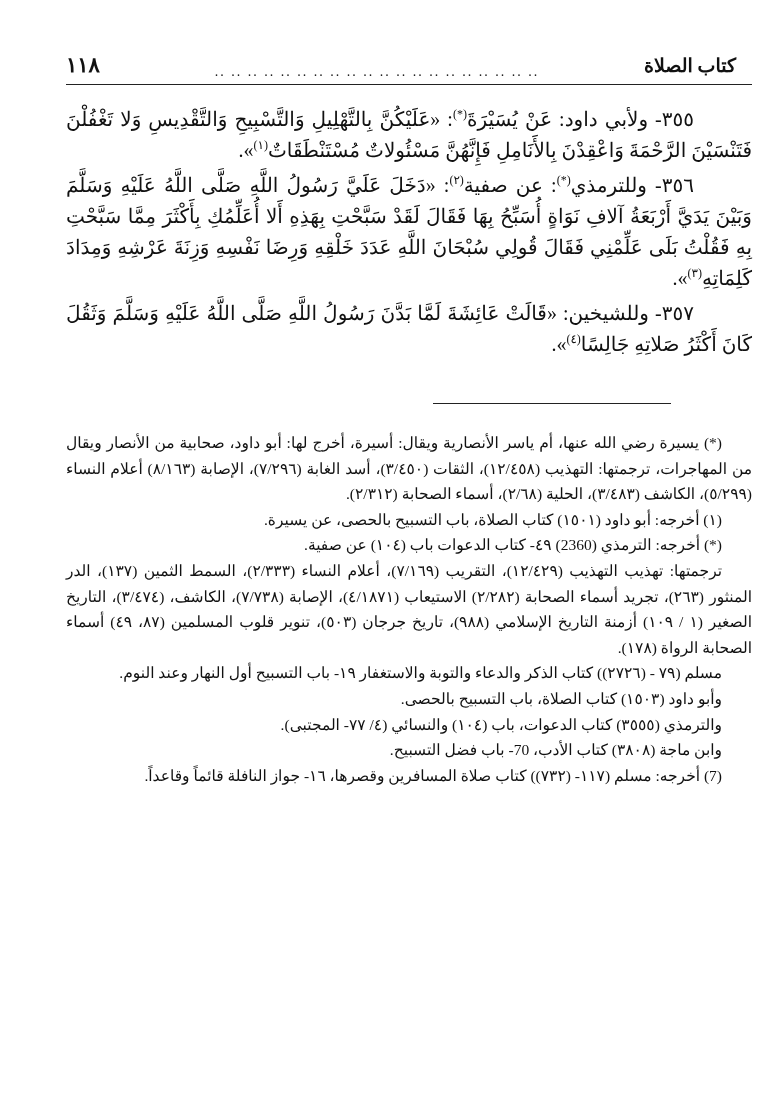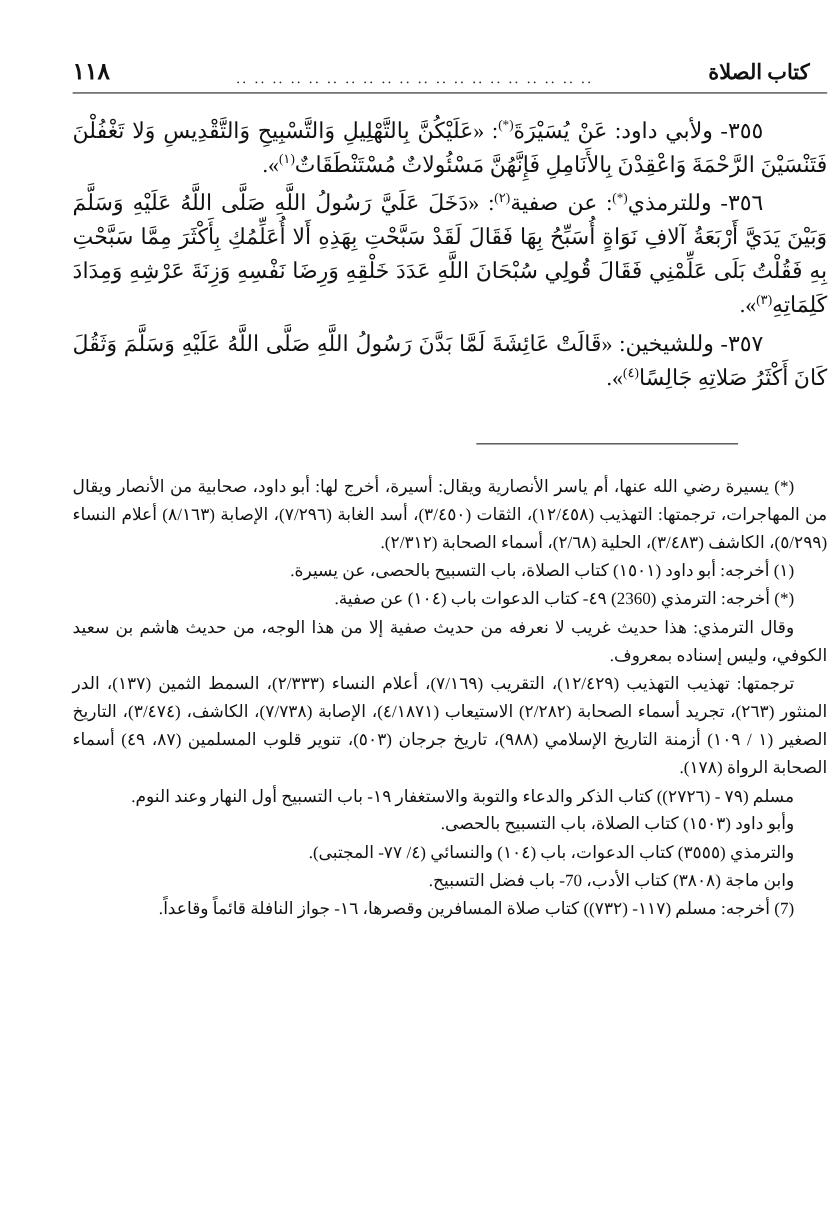--- a/index.html
+++ b/index.html
@@ -48,21 +48,20 @@
       <span>٣٥٧</span>- <span>وللشيخين</span><span>: «قَالَتْ عَائِشَةَ لَمَّا بَدَّنَ رَسُولُ اللَّهِ صَلَّى اللَّهُ عَلَيْهِ وَسَلَّمَ وَثَقُلَ كَانَ أَكْثَرُ صَلاتِهِ جَالِسًا</span><span class="sup">(٤)</span><span>».</span>
     </p>
   </div>
 
   <div class="separator"></div>
 
   <div class="notes lserif">
     <p class="note">(*) يسيرة رضي الله عنها، أم ياسر الأنصارية ويقال: أسيرة، أخرج لها: أبو داود، صحابية من الأنصار ويقال من المهاجرات، ترجمتها: التهذيب (١٢/٤٥٨)، الثقات (٣/٤٥٠)، أسد الغابة (٧/٢٩٦)، الإصابة (٨/١٦٣) أعلام النساء (٥/٢٩٩)، الكاشف (٣/٤٨٣)، الحلية (٢/٦٨)، أسماء الصحابة (٢/٣١٢).</p>
     <p class="note">(١) أخرجه: أبو داود (١٥٠١) كتاب الصلاة، باب التسبيح بالحصى، عن يسيرة.</p>
     <p class="note">(*) أخرجه: الترمذي (2360) ٤٩- كتاب الدعوات باب (١٠٤) عن صفية.</p>
-    <p class="note flush">وقال الترمذي: هذا حديث غريب لا نعرفه من حديث صفية إلا من هذا الوجه، من حديث هاشم بن سعيد الكوفي، وليس إسناده بمعروف.</p>
     <p class="note flush">ترجمتها: تهذيب التهذيب (١٢/٤٢٩)، التقريب (٧/١٦٩)، أعلام النساء (٢/٣٣٣)، السمط الثمين (١٣٧)، الدر المنثور (٢٦٣)، تجريد أسماء الصحابة (٢/٢٨٢) الاستيعاب (٤/١٨٧١)، الإصابة (٧/٧٣٨)، الكاشف، (٣/٤٧٤)، التاريخ الصغير (١ / ١٠٩) أزمنة التاريخ الإسلامي (٩٨٨)، تاريخ جرجان (٥٠٣)، تنوير قلوب المسلمين (٨٧، ٤٩) أسماء الصحابة الرواة (١٧٨).</p>
     <p class="note flush">مسلم (٧٩ - (٢٧٢٦)) كتاب الذكر والدعاء والتوبة والاستغفار ١٩- باب التسبيح أول النهار وعند النوم.</p>
     <p class="note">وأبو داود (١٥٠٣) كتاب الصلاة، باب التسبيح بالحصى.</p>
     <p class="note">والترمذي (٣٥٥٥) كتاب الدعوات، باب (١٠٤) والنسائي (٤/ ٧٧- المجتبى).</p>
     <p class="note flush">وابن ماجة (٣٨٠٨) كتاب الأدب، 70- باب فضل التسبيح.</p>
     <p class="note">(7) أخرجه: مسلم (١١٧- (٧٣٢)) كتاب صلاة المسافرين وقصرها، ١٦- جواز النافلة قائماً وقاعداً.</p>
   </div>
 
 </div>
 

